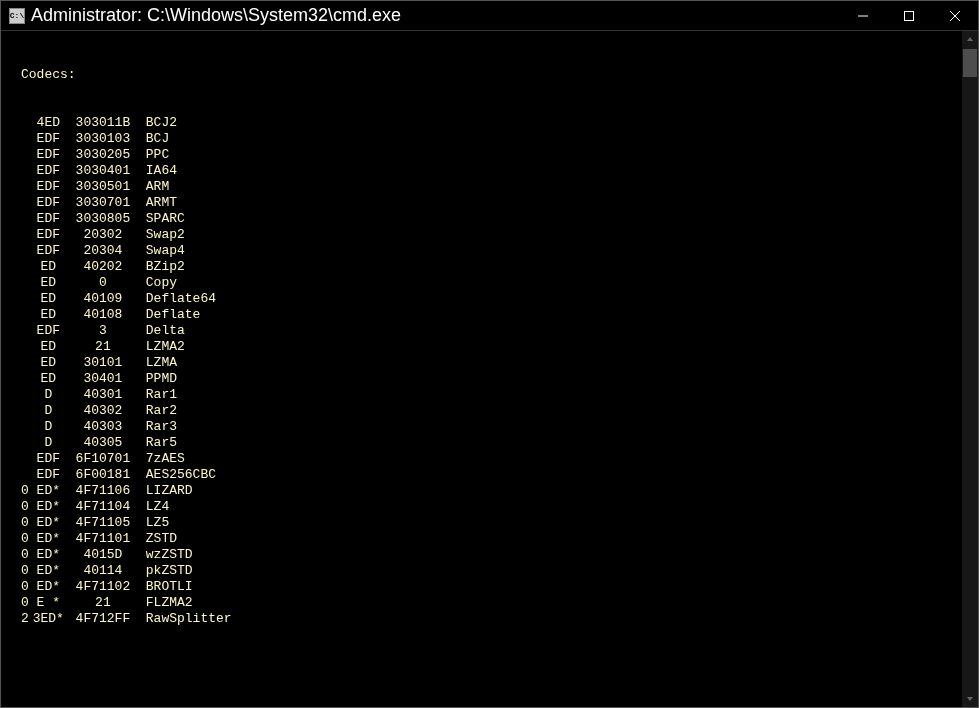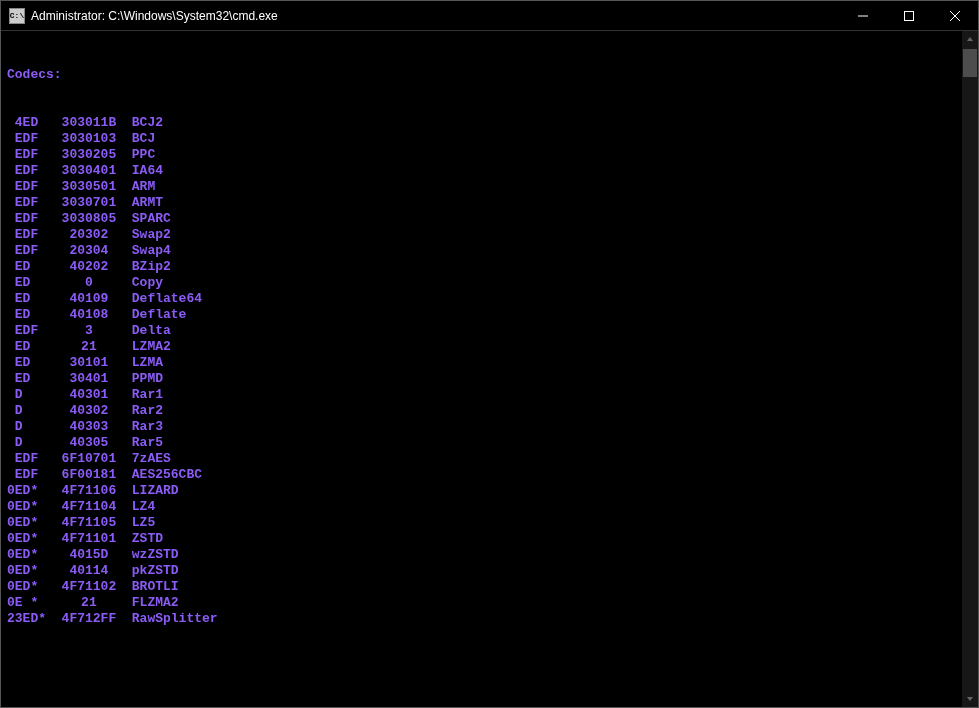--- a/index.html
+++ b/index.html
@@ -29,21 +29,21 @@
       justify-content: center;
       background: #ccc;
       color: #000;
       font-size: 8px;
       font-weight: bold;
       border: 1px solid #888;
     }
     .titlebar-text {
       color: #fff;
       font-family: 'Segoe UI', Tahoma, sans-serif;
-      font-size: 12px;
+      font-size: 18px;
       flex: 1;
     }
     .win-controls {
       display: flex;
       height: 100%;
     }
     .win-btn {
       width: 46px;
       height: 100%;
       display: flex;
@@ -52,26 +52,25 @@
       color: #fff;
       font-family: 'Segoe UI', sans-serif;
     }
     .content-wrap {
       position: relative;
       height: calc(100% - 30px);
       display: flex;
     }
     .content {
       flex: 1;
-      padding: 4px 6px;
+      padding: 4px 20px;
       line-height: 16px;
       white-space: pre;
-      color: #8b5cf6;
+      color: #fef9c3;
       overflow: hidden;
-      font-weight: bold;
     }
     .scrollbar {
       width: 16px;
       background: #171717;
       position: relative;
     }
     .scroll-arrow {
       width: 16px;
       height: 16px;
       display: flex;
@@ -83,21 +82,21 @@
     .scroll-thumb {
       position: absolute;
       top: 18px;
       width: 14px;
       left: 1px;
       height: 28px;
       background: #4d4d4d;
     }
     .row { display: block; }
     .c1 { display: inline-block; width: 1ch; text-align: right; }
-    .c2 { display: inline-block; width: 5ch; text-align: left; }
+    .c2 { display: inline-block; width: 5ch; text-align: center; }
     .c3 { display: inline-block; width: 9ch; text-align: center; }
     .c4 { display: inline-block; padding-left: 1ch; }
   </style>
 </head>
 <body>
 
 <div class="titlebar">
   <span class="titlebar-icon">C:\</span>
   <span class="titlebar-text">Administrator: C:\Windows\System32\cmd.exe</span>
   <div class="win-controls">

